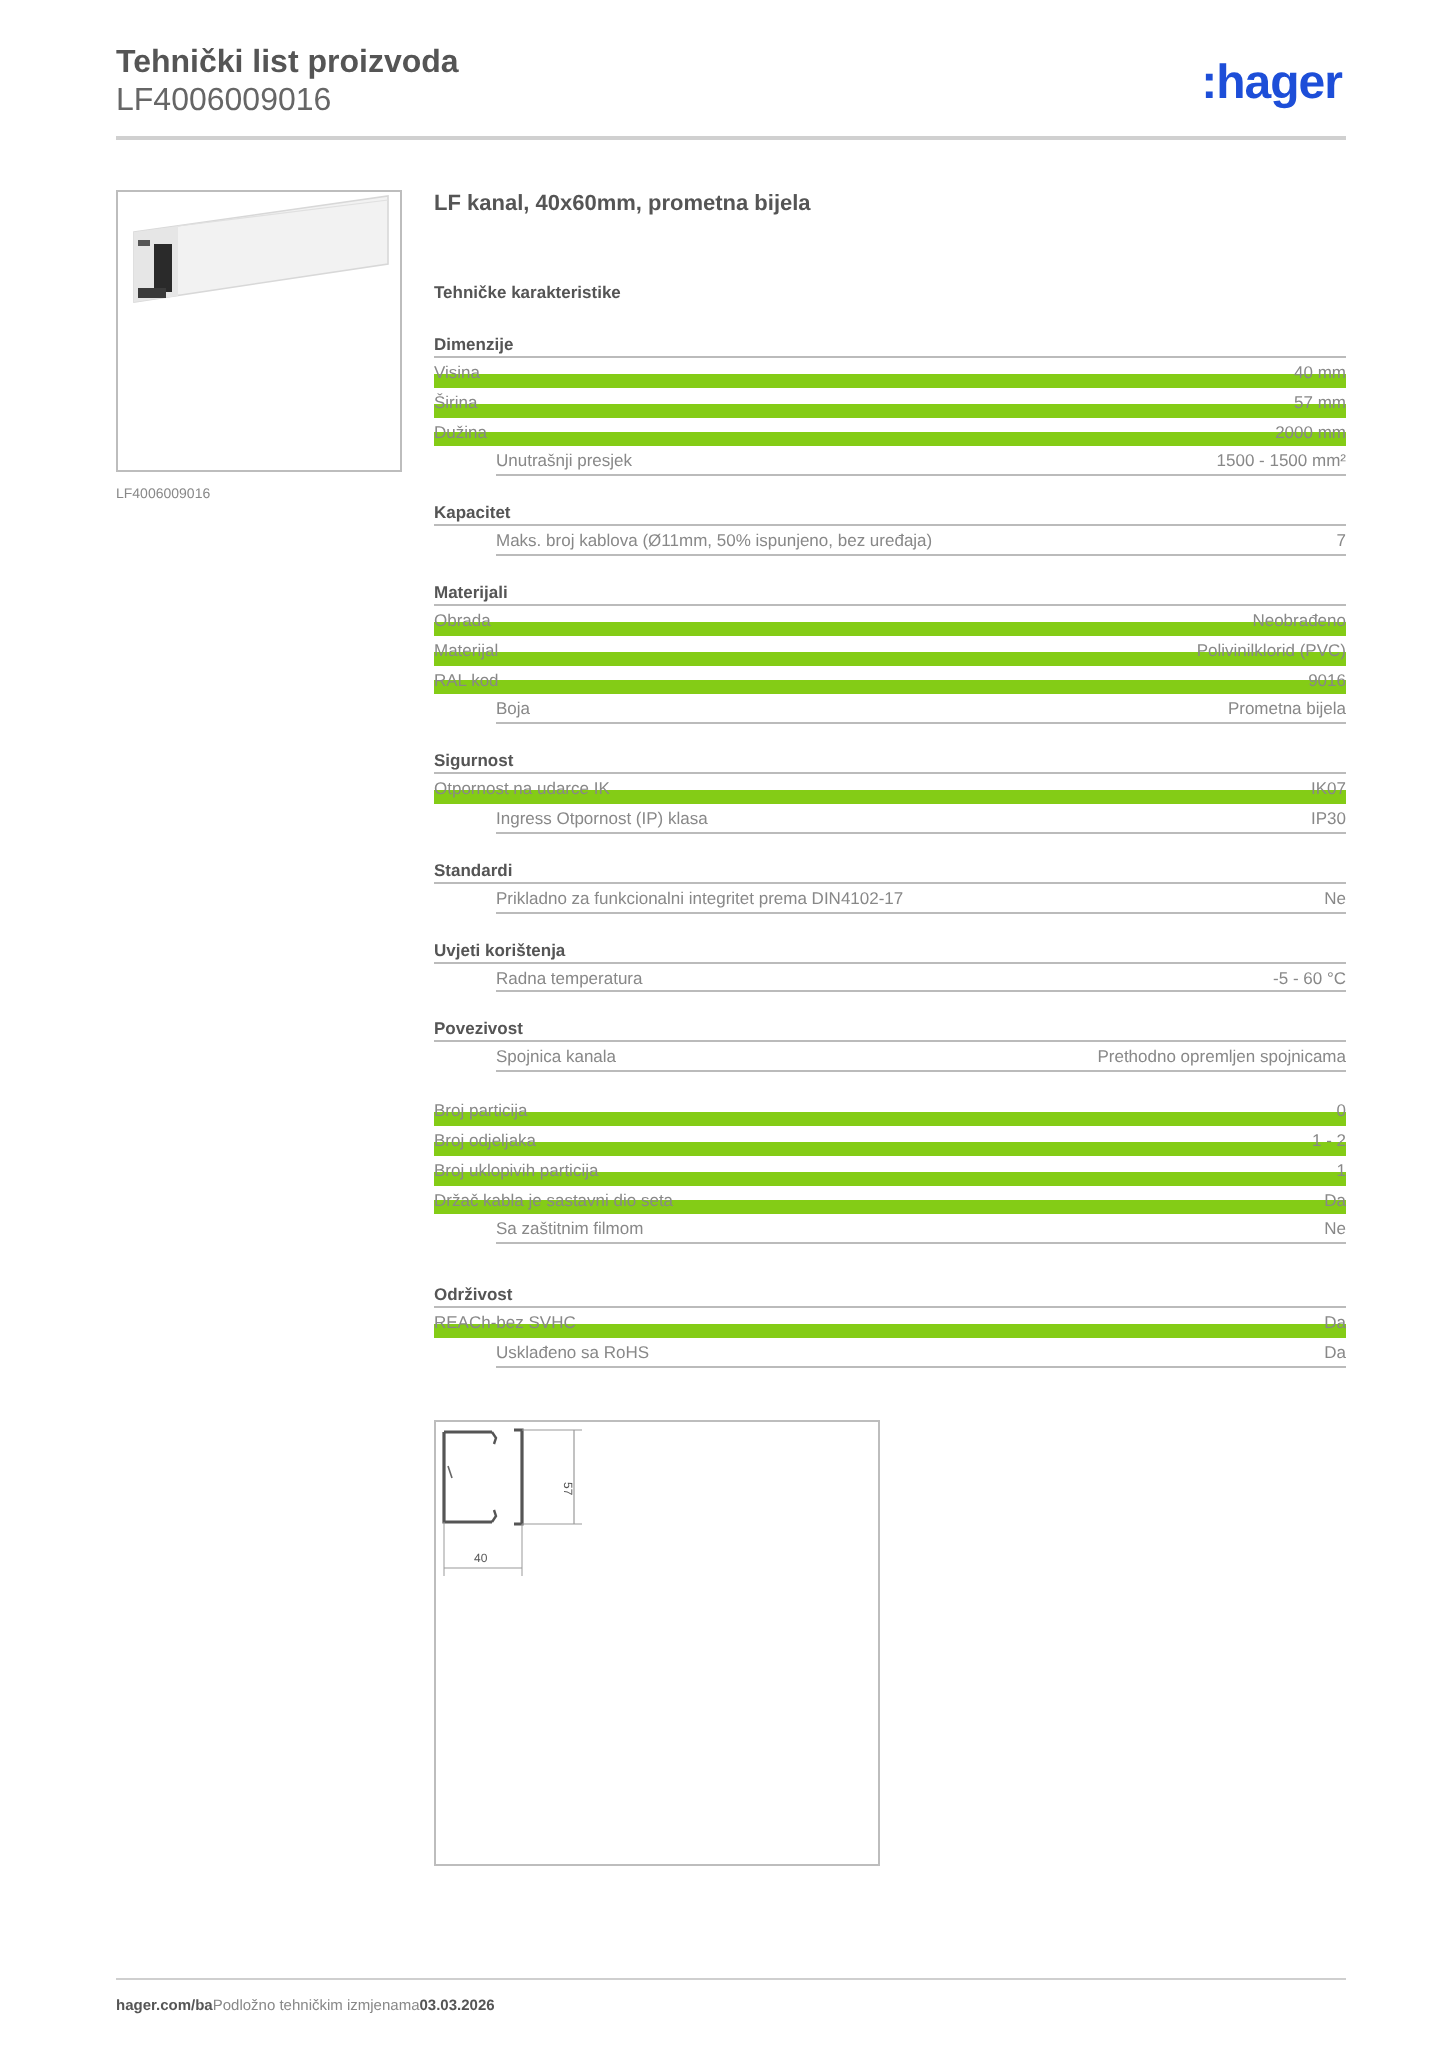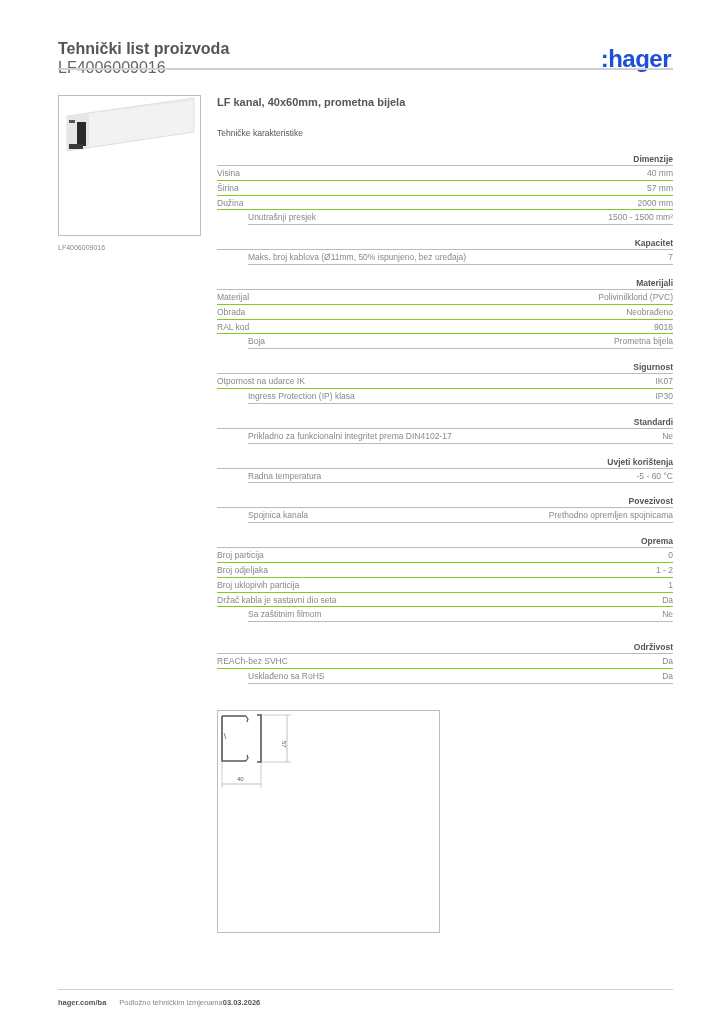--- a/index.html
+++ b/index.html
@@ -1,45 +1,45 @@
 <!DOCTYPE html>
 <html><head>
 <meta charset="utf-8">
 <style>
   * { box-sizing: border-box; margin: 0; padding: 0; }
   html, body { width: 724px; height: 1024px; background: #ffffff; }
   body { position: relative; font-family: "Liberation Sans", sans-serif; color: #555; overflow: hidden; }
 
-  .header { position: absolute; left: 58px; top: 22px; width: 615px; margin-top: 17px; }
+  .header { position: absolute; left: 58px; top: 22px; width: 615px; }
   .doc-title { font-size: 16px; font-weight: bold; color: #555; line-height: 19px; }
   .doc-code { font-size: 16px; color: #666; line-height: 19px; }
   .logo { position: absolute; right: 2px; top: 6px; font-size: 24px; font-weight: bold; color: #1d4ed8; letter-spacing: -0.5px; }
   .header-rule { position: absolute; left: 58px; top: 68px; width: 615px; height: 2px; background: #d0d0d0; }
 
   .photo-box { position: absolute; left: 58px; top: 95px; width: 143px; height: 141px; border: 1px solid #bdbdbd; background: #fff; }
   .photo-caption { position: absolute; left: 58px; top: 244px; font-size: 7px; color: #888; }
 
   .main { position: absolute; left: 217px; top: 96px; width: 456px; }
   .product-desc { font-size: 11px; font-weight: bold; color: #555; height: 12px; }
-  .section-title { font-size: 8.5px; font-weight: normal; color: #555; margin-top: 20px; height: 12px; }
+  .section-title { font-size: 8.5px; font-weight: bold; color: #555; margin-top: 33px; height: 12px; }
 
   .group { margin-top: 0; }
-  .group-title { font-size: 8.5px; font-weight: bold; color: #555; height: 13px; line-height: 13px; border-bottom: 1.5px solid #bbb; text-align: right; }
-  .row { display: flex; justify-content: space-between; font-size: 8.5px; color: #888; height: 14.8px; line-height: 14px; border-bottom: 1px solid #84cc16; }
+  .group-title { font-size: 8.5px; font-weight: bold; color: #555; height: 13px; line-height: 13px; border-bottom: 1.5px solid #bbb; }
+  .row { display: flex; justify-content: space-between; font-size: 8.5px; color: #888; height: 14.8px; line-height: 14px; border-bottom: 7px solid #84cc16; }
   .row:last-child { border-bottom: 1.5px solid #bbb; margin-left: 31px; }
   .row .val { }
   .gap { height: 12px; }
 
   .illus-title { font-size: 8.5px; font-weight: bold; color: #555; margin-top: 27px; height: 13px; }
   .drawing-box { position: absolute; left: 217px; top: 710px; width: 223px; height: 223px; border: 1px solid #bdbdbd; background: #fff; }
 
   .footer-rule { position: absolute; left: 58px; top: 989px; width: 615px; height: 1px; background: #cfcfcf; }
   .footer { position: absolute; left: 58px; top: 998px; width: 615px; display: flex; justify-content: flex-start; font-size: 7.5px; }
   .footer-left { font-weight: bold; color: #555; }
-  .footer-mid { color: #888; margin-left: 13px; }
+  .footer-mid { color: #888; }
   .footer-right { font-weight: bold; color: #555; }
 </style>
 </head>
 <body>
 
 <div class="header">
   <div class="doc-title">Tehnički list proizvoda</div>
   <div class="doc-code">LF4006009016</div>
   <div class="logo">:hager</div>
 </div>
@@ -88,46 +88,46 @@
     <div class="row">
         <span>Maks. broj kablova (Ø11mm, 50% ispunjeno, bez uređaja)</span>
         <span class="val">7</span>
       </div>
   </div>
   <div class="gap"></div>
 
   <div class="group">
     <div class="group-title">Materijali</div>
     <div class="row">
+        <span>Obrada</span>
+        <span class="val">Neobrađeno</span>
+      </div>
+    <div class="row">
         <span>Materijal</span>
         <span class="val">Polivinilklorid (PVC)</span>
       </div>
     <div class="row">
-        <span>Obrada</span>
-        <span class="val">Neobrađeno</span>
-      </div>
-    <div class="row">
         <span>RAL kod</span>
         <span class="val">9016</span>
       </div>
     <div class="row">
         <span>Boja</span>
         <span class="val">Prometna bijela</span>
       </div>
   </div>
   <div class="gap"></div>
 
   <div class="group">
     <div class="group-title">Sigurnost</div>
     <div class="row">
         <span>Otpornost na udarce IK</span>
         <span class="val">IK07</span>
       </div>
     <div class="row">
-        <span>Ingress Protection (IP) klasa</span>
+        <span>Ingress Otpornost (IP) klasa</span>
         <span class="val">IP30</span>
       </div>
   </div>
   <div class="gap"></div>
 
   <div class="group">
     <div class="group-title">Standardi</div>
     <div class="row">
         <span>Prikladno za funkcionalni integritet prema DIN4102-17</span>
         <span class="val">Ne</span>
@@ -147,21 +147,20 @@
   <div class="group">
     <div class="group-title">Povezivost</div>
     <div class="row">
         <span>Spojnica kanala</span>
         <span class="val">Prethodno opremljen spojnicama</span>
       </div>
   </div>
   <div class="gap"></div>
 
   <div class="group">
-    <div class="group-title">Oprema</div>
     <div class="row">
         <span>Broj particija</span>
         <span class="val">0</span>
       </div>
     <div class="row">
         <span>Broj odjeljaka</span>
         <span class="val">1 - 2</span>
       </div>
     <div class="row">
         <span>Broj uklopivih particija</span>

